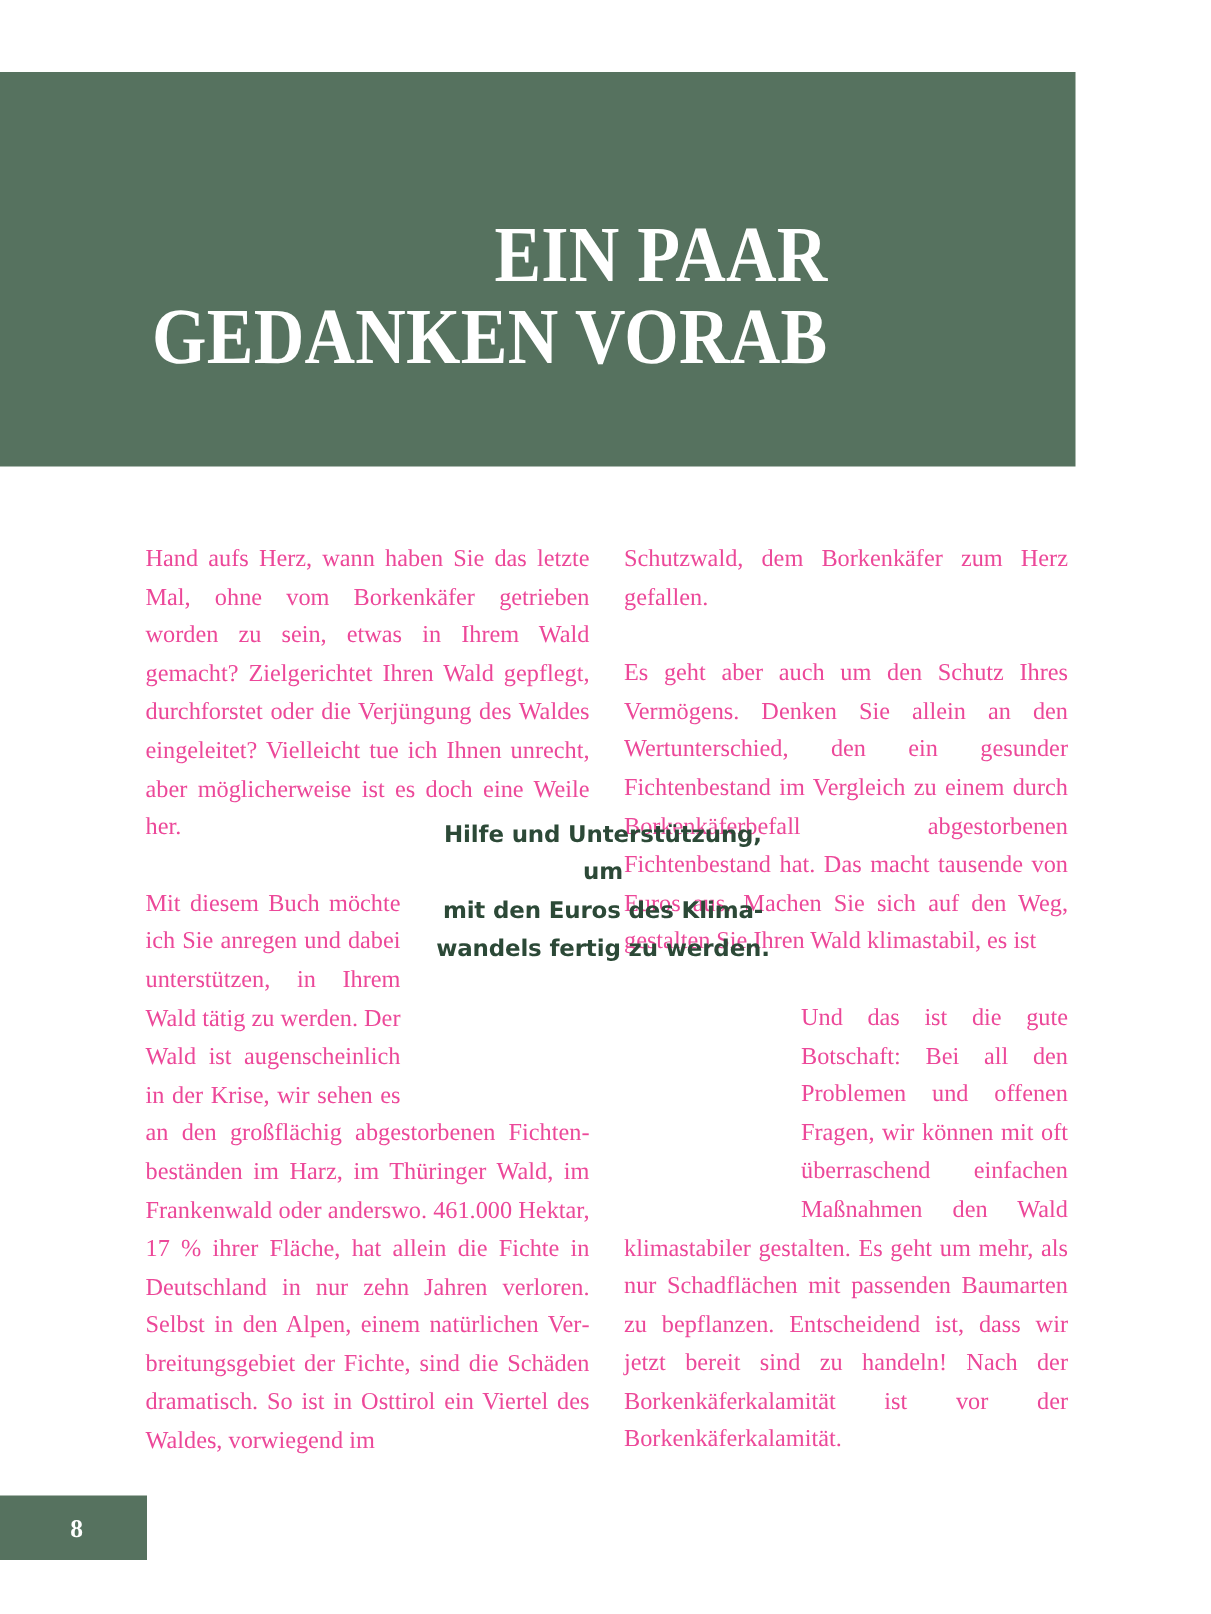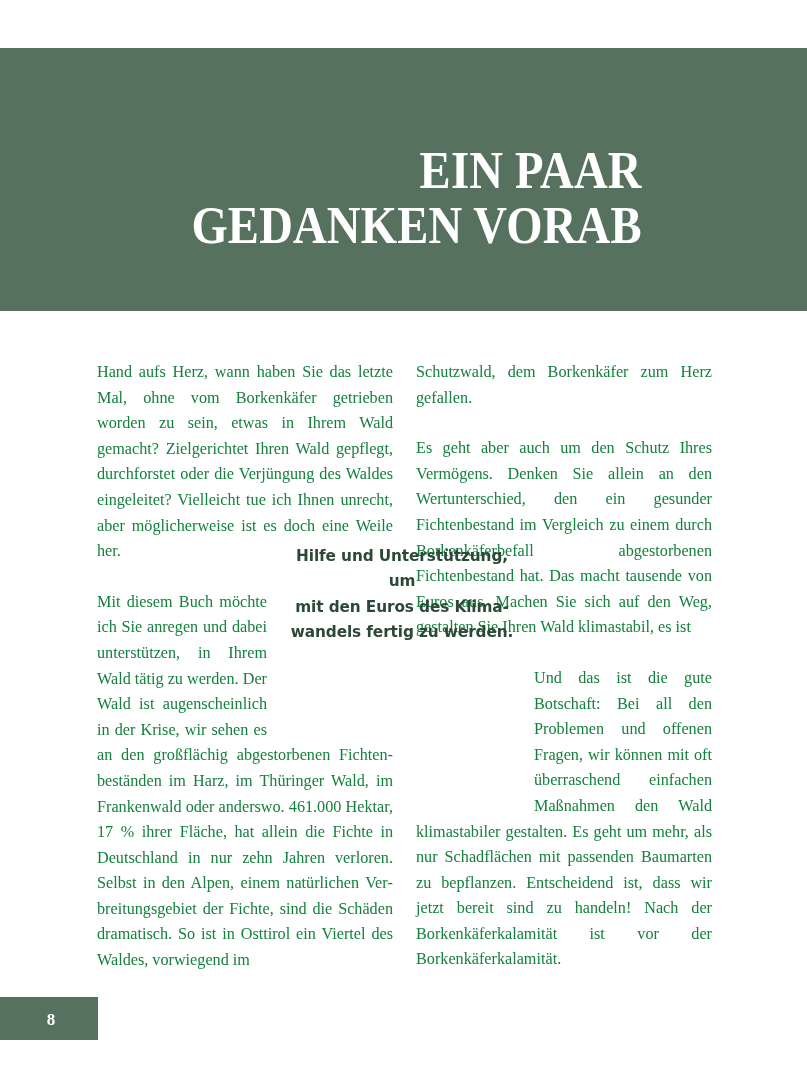--- a/index.html
+++ b/index.html
@@ -21,21 +21,21 @@
     position: absolute;
     inset: 0;
     background: #ffffff;
   }
 
   
   #chapter-banner {
     position: absolute;
     left: 0;
     top: 48px;
-    width: 807px;
+    width: 717px;
     height: 263px;
     background: #56725f;
   }
   #chapter-title {
     position: absolute;
     right: 165px;
     bottom: 58px;
     text-align: right;
     color: #ffffff;
     font-family: "Liberation Serif", serif;
@@ -59,21 +59,21 @@
     width: 615px;
     height: 610px;
   }
 
   .col {
     position: absolute;
     top: 0;
     width: 296px;
     font-size: 16.2px;
     line-height: 25.6px;
-    color: #15803d;
+    color: #ec4899;
     text-align: justify;
     text-justify: inter-word;
     hyphens: manual;
   }
   #col-left  { left: 0; }
   #col-right { left: 319px; }
 
   .col p {
     margin: 0 0 25px 0;
   }

